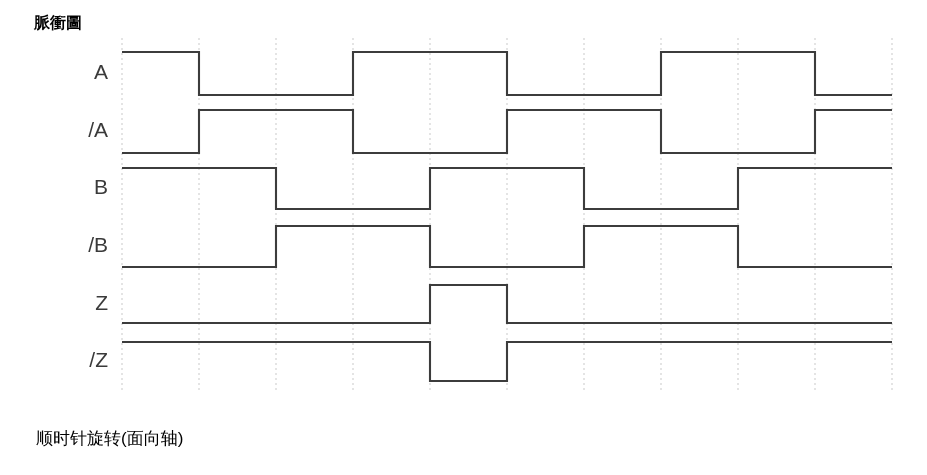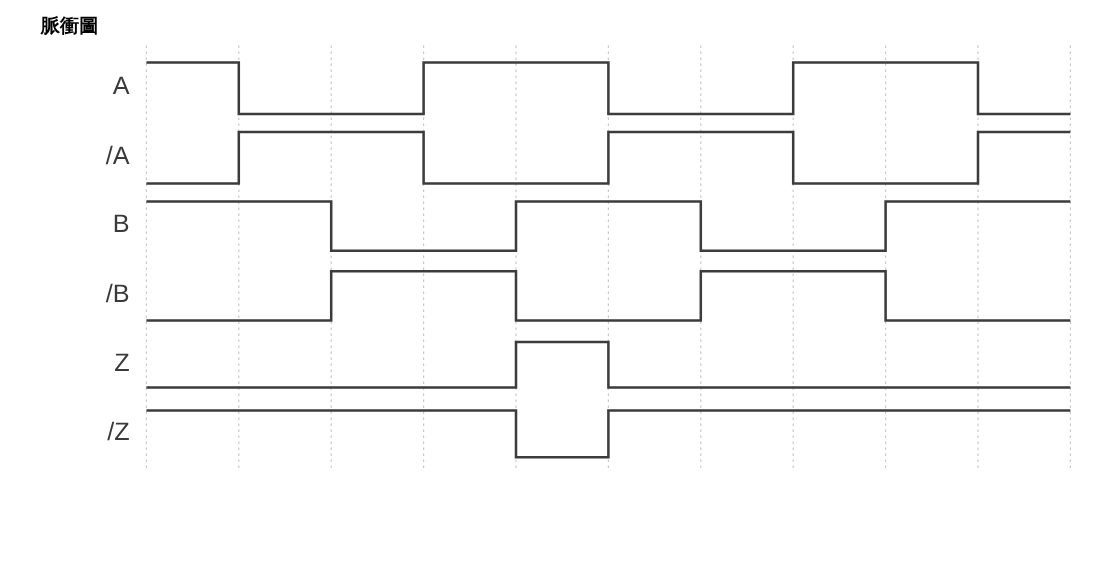--- a/index.html
+++ b/index.html
@@ -108,14 +108,15 @@
     <g id="wave-layer">
         <path d="M 122 52 L 199 52 L 199 95 L 353 95 L 353 52 L 507 52 L 507 95 L 661 95 L 661 52 L 815 52 L 815 95 L 892 95" class="wave-path"></path>
         <path d="M 122 153 L 199 153 L 199 110 L 353 110 L 353 153 L 507 153 L 507 110 L 661 110 L 661 153 L 815 153 L 815 110 L 892 110" class="wave-path"></path>
         <path d="M 122 168 L 276 168 L 276 209 L 430 209 L 430 168 L 584 168 L 584 209 L 738 209 L 738 168 L 892 168" class="wave-path"></path>
         <path d="M 122 267 L 276 267 L 276 226 L 430 226 L 430 267 L 584 267 L 584 226 L 738 226 L 738 267 L 892 267" class="wave-path"></path>
         <path d="M 122 323 L 430 323 L 430 285 L 507 285 L 507 323 L 892 323" class="wave-path"></path>
         <path d="M 122 342 L 430 342 L 430 381 L 507 381 L 507 342 L 892 342" class="wave-path"></path>
       </g>
   </svg>
 
+  <div id="caption">顺时针旋转(面向轴)</div>
 
 </div>
 
 </body></html>

